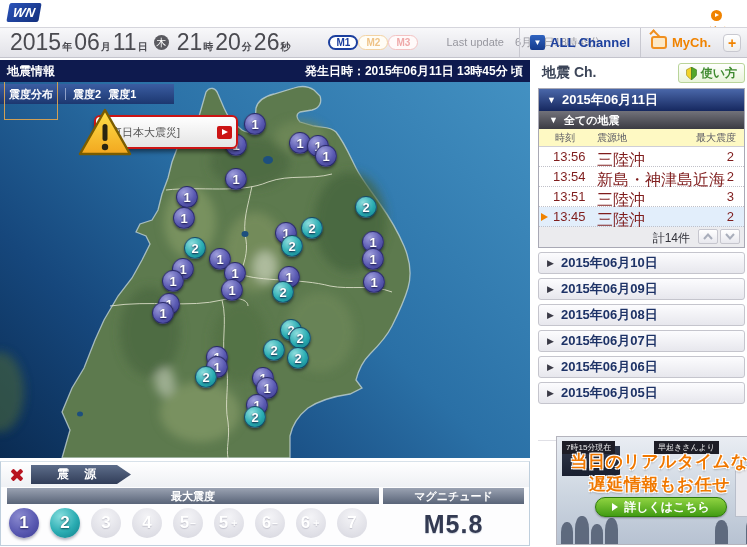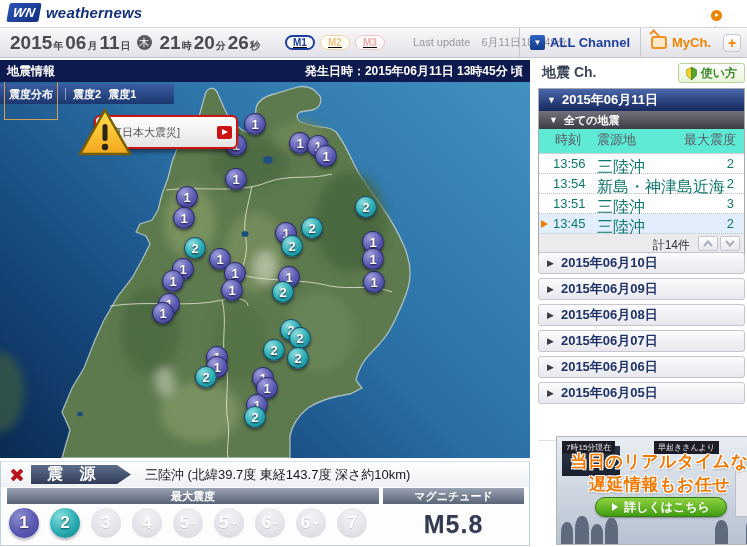--- a/index.html
+++ b/index.html
@@ -18,26 +18,26 @@
     color:#f08300; font-size:11px; font-weight:bold; cursor:pointer;flex-direction:column; }
   .ocirc { width:11px; height:11px; border-radius:50%; background:#f08300; position:relative; }
   .ocirc::after { content:""; position:absolute; left:4px; top:3px; border-left:4px solid #fff;
     border-top:2.5px solid transparent; border-bottom:2.5px solid transparent; }
 
   
   #datebar { position:absolute; left:0; top:27px; width:747px; height:31px;
     background:linear-gradient(#f8f8fa,#e2e2e8); border-top:1px solid #d5d5dc;
     border-bottom:1px solid #c3c3cc; display:flex; align-items:center; padding-left:10px; }
   #datetime { display:flex; align-items:baseline; color:#4a4a50; }
-  .dt-big { font-size:19px; font-weight:bold; }
+  .dt-big { font-size:23px; font-weight:normal; }
   .dt-unit { font-size:10px; font-weight:bold; margin:0 2px 0 1px; }
   #wday { width:15px; height:15px; border-radius:50%; background:#5a5a60; color:#fff;
     font-size:10px; display:inline-flex; align-items:center; justify-content:center;
     margin:0 8px 0 4px; align-self:center; }
-  #mbadges { display:flex; gap:5px; margin-left:23px;text-decoration:underline; }
+  #mbadges { display:flex; margin-left:36px; }
   .mbadge { min-width:30px; height:15px; border-radius:8px; font-size:10px; font-weight:bold;
     display:flex; align-items:center; justify-content:center; background:#fff; padding:0 6px; cursor:pointer; }
   .mbadge.active { border:2px solid #1c3f9e; color:#1c3f9e; }
   .mbadge.m2 { border:1px solid #f3d3a4; color:#efc387; background:#fffdf6; }
   .mbadge.m3 { border:1px solid #f3c3c3; color:#efa9a9; background:#fffafa; }
   #lastupdate { margin-left:28px; color:#97979f; font-size:11px; }
   #lastupdate b { font-weight:normal; margin-left:8px; }
   #chanbar { position:absolute; right:0; top:0; height:100%; display:flex; align-items:stretch; }
   .chan-seg { display:flex; align-items:center; gap:5px; padding:0 10px;
     border-left:1px solid #c8c8d0; cursor:pointer; }
@@ -87,22 +87,22 @@
   
   #bottom-panel { position:absolute; left:0; top:461px; width:530px; height:85px;
     background:#fdfdfe; border:1px solid #bfcfdd; border-top:1px solid #d8e2ea; }
   #epi-row { position:relative; height:25px; background:linear-gradient(#ffffff,#eef0f4);
     display:flex; align-items:center; }
   #epi-x { position:relative; width:16px; height:16px; margin-left:8px; }
   #epi-x::before,#epi-x::after { content:""; position:absolute; left:1px; top:6px; width:14px; height:4px;
     background:#b81420; border-radius:1px; }
   #epi-x::before { transform:rotate(45deg); } #epi-x::after { transform:rotate(-45deg); }
   #epi-label { margin-left:6px; width:100px; height:19px; background:linear-gradient(#5d6d8a,#313d58);
-    clip-path:polygon(0 0,86% 0,100% 50%,86% 100%,0 100%); color:#fff; font-size:16px;
-    font-weight:bold; letter-spacing:6px; display:flex; align-items:center; padding-left:16px; }
+    clip-path:polygon(0 0,86% 0,100% 50%,86% 100%,0 100%); color:#fff; font-size:12px;
+    font-weight:bold; letter-spacing:6px; display:flex; align-items:center; padding-left:26px; }
   #epi-value { margin-left:14px; color:#15151a; font-size:13px; }
   #hdr-row { position:relative; height:16px; margin-top:1px; }
   .slate-bar { position:absolute; top:0; height:16px; background:linear-gradient(#9aa2b2,#596478);
     color:#fff; font-size:11px; font-weight:bold; display:flex; align-items:center; justify-content:center; }
   #bar-int { left:6px; width:372px; } #bar-mag { left:382px; width:141px; }
   #scale-row { position:relative; height:40px; }
   .int-circle { position:absolute; top:4px; width:30px; height:30px; border-radius:50%;
     display:flex; align-items:center; justify-content:center; font-weight:bold; font-size:17px; }
   .int-circle.off { background:radial-gradient(circle at 50% 30%,#f4f4f7,#dfdfe6 70%,#d4d4dc);
     color:#fff; text-shadow:0 1px 1px #c2c2cc; }
@@ -124,26 +124,26 @@
   #howto { display:flex; align-items:center; gap:4px; height:20px; padding:0 7px; margin-right:2px;
     background:linear-gradient(#ffffff,#e9f4da); border:1px solid #b9d49a; border-radius:3px;
     color:#3f8a2f; font-size:12px; font-weight:bold; cursor:pointer; }
   #quake-panel { position:absolute; left:0; top:28px; width:207px; border:1px solid #a9a9b5;
     background:#fff; }
   #qp-day { height:22px; background:linear-gradient(#4a67a9,#16285f); color:#fff; font-size:13px;
     font-weight:bold; display:flex; align-items:center; padding-left:8px; gap:6px; cursor:pointer; }
   #qp-sub { height:18px; background:linear-gradient(#72727a,#3b3b43); color:#fff; font-size:11px;
     font-weight:bold; display:flex; align-items:center; padding-left:10px; gap:6px; cursor:pointer; }
   .tri-down { font-size:9px; }
-  #qp-thead { height:25px; background:#5eead4; border-bottom:1px solid #cfcfd6; position:relative;
-    color:#5a5a64; font-size:13px; }
+  #qp-thead { height:18px; background:#fef9c3; border-bottom:1px solid #cfcfd6; position:relative;
+    color:#5a5a64; font-size:10px; }
   #qp-thead span { position:absolute; top:2px; }
   .th-time { left:16px; } .th-place { left:58px; } .th-max { right:8px; }
   .qrow { height:20px; position:relative; border-bottom:1px dotted #c0c0c8; background:#fff;
-    color:#0f766e; cursor:pointer; }
+    color:#7f1d1d; cursor:pointer; }
   .qrow.sel { background:#e2eefb; }
   .qrow .qt { position:absolute; left:14px; top:2px; font-size:13px; }
   .qrow .qp { position:absolute; left:58px; top:3px; font-size:16px; }
   .qrow .qm { position:absolute; right:10px; top:2px; font-size:13px; }
   .qrow .qsel { position:absolute; left:2px; top:6px; width:0; height:0;
     border-left:7px solid #f08300; border-top:4px solid transparent; border-bottom:4px solid transparent; }
   #qp-foot { height:20px; background:#ebebee; position:relative; }
   #qp-total { position:absolute; right:54px; top:3px; font-size:12px; color:#33333b; }
   .chev { position:absolute; top:2px; width:20px; height:15px; border:1px solid #c6c6ce;
     background:linear-gradient(#fff,#e8e8ee); border-radius:2px; cursor:pointer;
@@ -187,21 +187,20 @@
     border:1px solid #b9bfcb; z-index:2; }
 </style>
 </head>
 <body>
 
 <div id="page">
 
   <div id="toprow">
     <div id="logo">
       <div id="logomark">WN</div>
-      <div id="logotext">weathernews</div>
     </div>
     <div id="login">
       <span class="ocirc"></span>
       <span>ログイン</span>
     </div>
   </div>
 
   <div id="datebar">
     <div id="datetime">
         <span class="dt-big">2015</span>
@@ -352,21 +351,20 @@
       <div class="marker m1" style="left: 263px; top: 296px;">1</div>
       <div class="marker m1" style="left: 267px; top: 306px;">1</div>
       <div class="marker m1" style="left: 257px; top: 323px;">1</div>
       <div class="marker m2" style="left: 255px; top: 335px;">2</div>
     </div>
 
   <div id="bottom-panel">
     <div id="epi-row">
       <span id="epi-x"></span>
       <span id="epi-label">震 源</span>
-      <span id="epi-value">三陸沖 (北緯39.7度 東経143.7度 深さ約10km)</span>
     </div>
     <div id="hdr-row">
       <div class="slate-bar" id="bar-int">最大震度</div>
       <div class="slate-bar" id="bar-mag">マグニチュード</div>
     </div>
     <div id="scale-row">
       <div id="mag-value">M5.8</div>
     <div class="int-circle p" style="left: 8px;">1</div>
         <div class="int-circle t" style="left: 49px;">2</div>
         <div class="int-circle off" style="left: 90px;">3</div>

